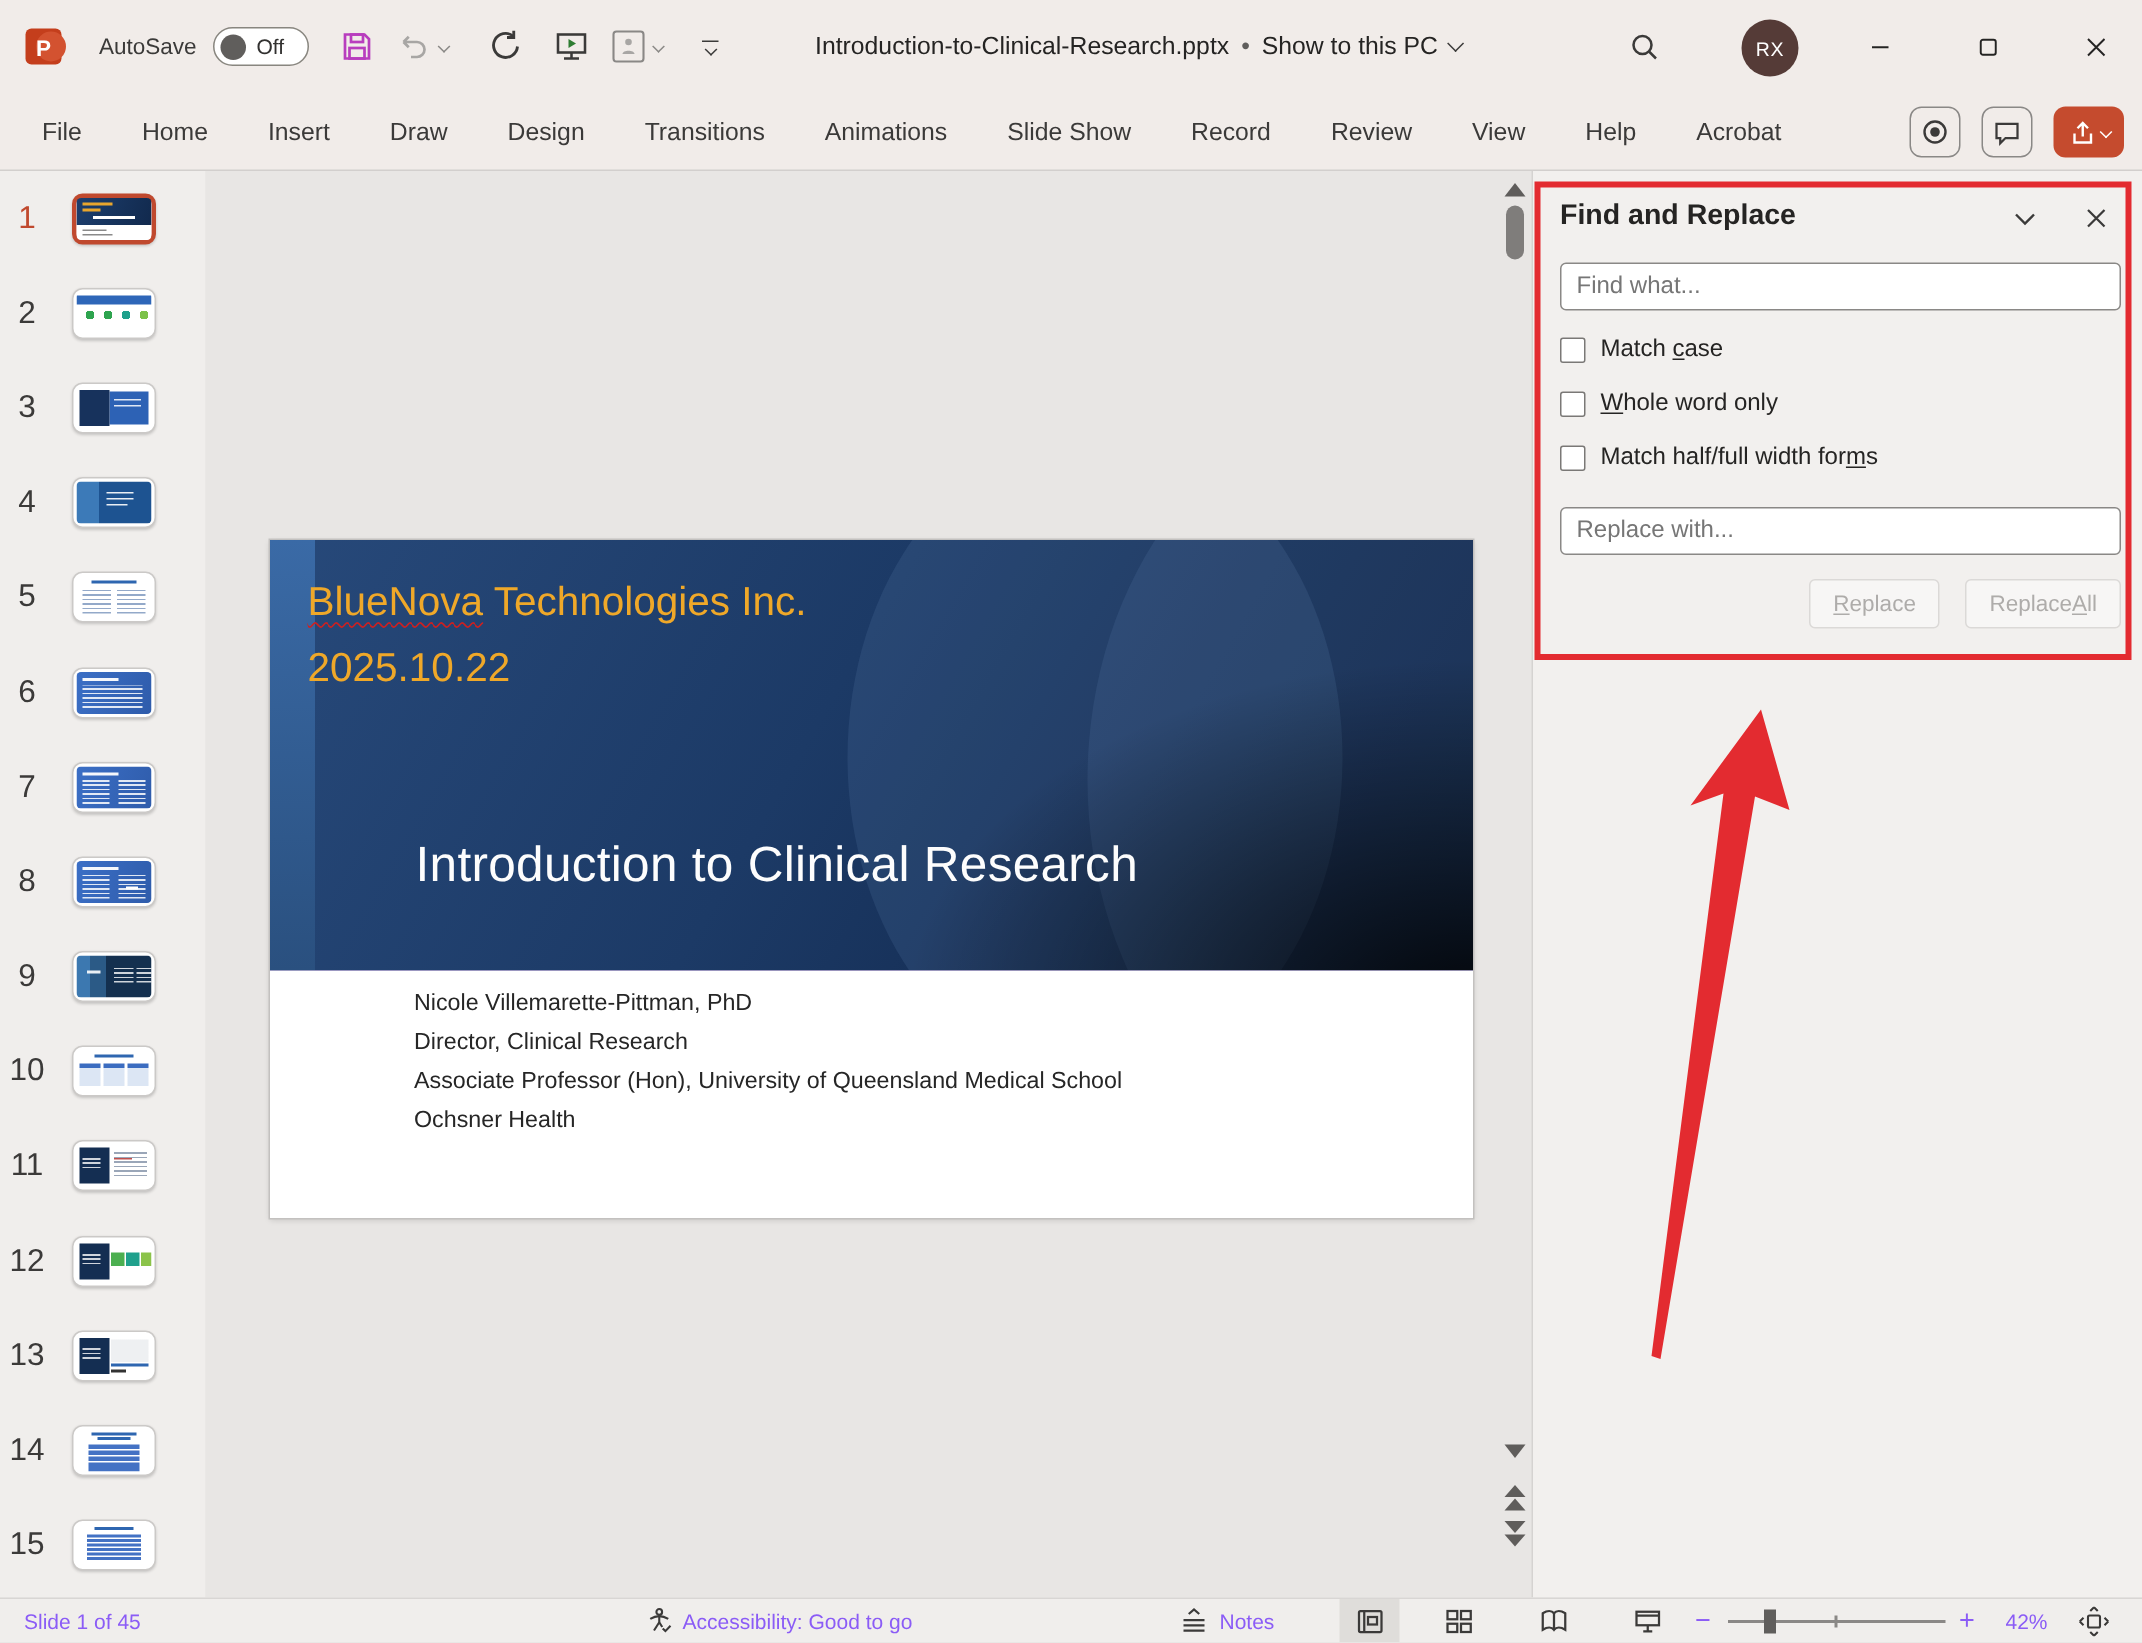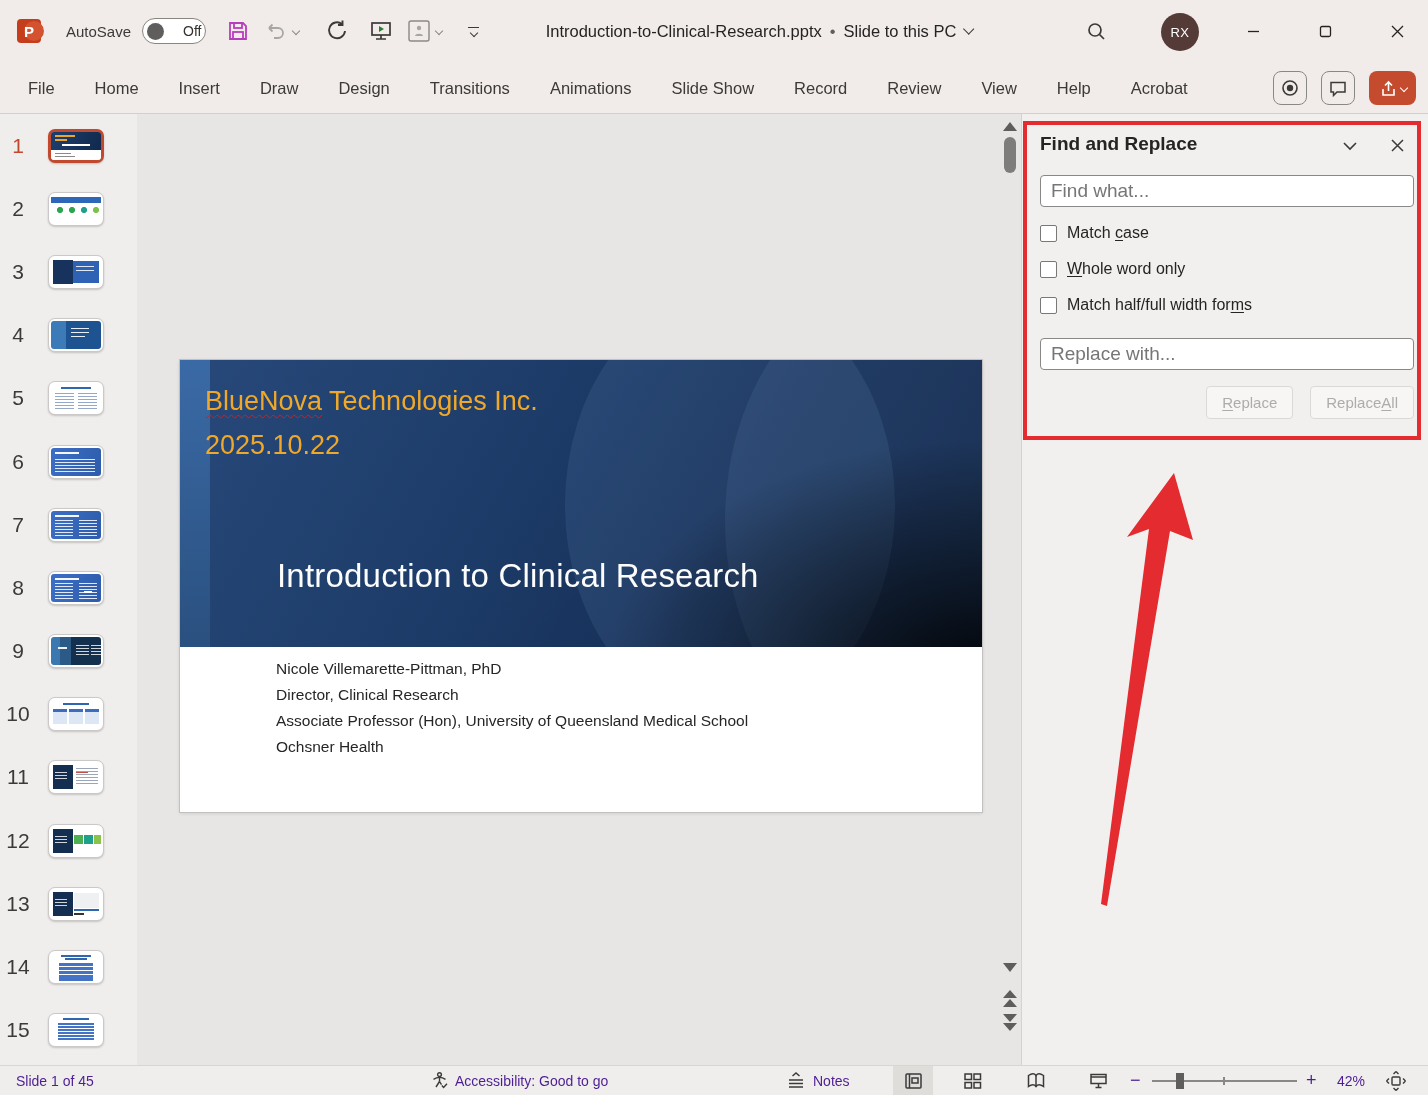--- a/index.html
+++ b/index.html
@@ -8,21 +8,21 @@
   .chev{display:inline-block;width:7px;height:7px;border-right:1.7px solid currentColor;border-bottom:1.7px solid currentColor;transform:rotate(45deg);}
   .chev.sm{width:5px;height:5px;border-width:1.4px;}
 
   
   .titlebar{position:absolute;left:0;top:0;width:1428px;height:62px;background:#f1ece9;}
   .tb-item{position:absolute;top:0;height:62px;display:flex;align-items:center;color:#3b3a39;}
   .applogo{left:16px;}
   .autosave-label{left:66px;font-size:15px;}
   .autosave-toggle{left:142px;top:18px;height:26px;width:64px;background:#fff;border:1px solid #88867f;border-radius:14px;display:flex;align-items:center;box-sizing:border-box;}
   .autosave-knob{width:17px;height:17px;border-radius:50%;background:#605e5c;margin-left:4px;}
-  .autosave-state{font-size:14px;color:#323130;margin-left:19px;}
+  .autosave-state{font-size:14px;color:#323130;margin-left:7px;}
   .qat{top:0;height:62px;display:flex;align-items:center;position:absolute;}
   .doc-title{position:absolute;left:50%;top:0;height:62px;transform:translateX(-50%);margin-left:45px;display:flex;align-items:center;gap:8px;font-size:16.5px;color:#252423;white-space:nowrap;}
   .win-btn{position:absolute;top:0;width:46px;height:62px;display:flex;align-items:center;justify-content:center;}
   .avatar{position:absolute;left:1161px;top:13px;width:38px;height:38px;border-radius:50%;background:#553b37;color:#fff;font-size:13px;display:flex;align-items:center;justify-content:center;letter-spacing:.5px;}
 
   
   .ribbon{position:absolute;left:0;top:62px;width:1428px;height:52px;background:#f1ece9;border-bottom:1px solid #d2cfcd;box-sizing:border-box;}
   .ribbon-tabs{position:absolute;left:8px;top:0;height:52px;display:flex;align-items:center;}
   .tab{padding:0 20px;font-size:16.5px;color:#3b3a39;cursor:default;}
   .ribbon-right{position:absolute;right:12px;top:9px;display:flex;gap:14px;align-items:center;}
@@ -71,31 +71,31 @@
   .squiggle{text-decoration-line:underline;text-decoration-style:wavy;text-decoration-color:#cf1f1f;text-decoration-thickness:1px;text-underline-offset:4px;}
   .slide-date{position:absolute;left:25px;top:70px;font-size:27px;color:#efa829;}
   .slide-title{position:absolute;left:97px;top:197px;font-size:33px;font-weight:300;color:#fdfdfd;letter-spacing:.2px;}
   .slide-white{position:relative;width:100%;height:165px;background:#fff;}
   .authors{position:absolute;left:96px;top:9px;font-size:15.5px;line-height:26px;color:#262626;}
 
   
   .panel{position:absolute;left:1022px;top:114px;width:406px;height:951px;background:#f2f0ee;}
   .panel-title{position:absolute;left:18px;top:19px;font-size:19px;font-weight:bold;color:#252423;}
   .panel-icon{position:absolute;top:24px;color:#3b3a39;}
-  .fr-input{position:absolute;left:18px;width:374px;height:32px;border:1px solid #8a8886;border-radius:4px;box-sizing:border-box;padding:0 10px;font-size:19px;font-family:"Liberation Sans",sans-serif;background:#fff;color:#252423;outline:none;}
+  .fr-input{position:absolute;left:18px;width:374px;height:32px;border:1px solid #8a8886;border-radius:4px;box-sizing:border-box;padding:0 10px;font-size:16px;font-family:"Liberation Sans",sans-serif;background:#fff;color:#252423;outline:none;}
   .fr-input::placeholder{color:#767676;}
   .cb-row{position:absolute;left:18px;display:flex;align-items:center;gap:10px;}
   .cb-box{width:17px;height:17px;border:1.6px solid #7a7876;border-radius:2px;background:#fff;box-sizing:border-box;}
   .cb-label{font-size:16px;color:#252423;}
   .u{text-decoration:underline;text-underline-offset:2px;}
   .fr-buttons{position:absolute;left:0;top:272px;width:392px;display:flex;justify-content:flex-end;gap:17px;}
   .fr-btn{height:31px;padding:0 15px;background:#f7f6f5;border:1px solid #dbd9d7;border-radius:4px;font-size:15px;color:#aeacaa;display:flex;align-items:center;}
 
   
-  .statusbar{position:absolute;left:0;top:1065px;width:1428px;height:30px;background:#f0eeec;border-top:1px solid #d8d6d4;box-sizing:border-box;font-size:14px;color:#4c1d95;}
+  .statusbar{position:absolute;left:0;top:1065px;width:1428px;height:30px;background:#f0eeec;border-top:1px solid #d8d6d4;box-sizing:border-box;font-size:14px;color:#8b5cf6;}
   .sb-item{position:absolute;top:0;height:29px;display:flex;align-items:center;gap:5px;}
   .view-btn{justify-content:center;width:40px;}
   .view-btn.active{background:#dfddda;}
   .zoom-track{position:relative;width:145px;height:2px;background:#8a8886;}
   .zoom-notch{position:absolute;left:71px;top:-3px;width:1.5px;height:8px;background:#8a8886;}
   .zoom-thumb{position:absolute;left:24px;top:-7px;width:8px;height:16px;background:#605e5c;}
 
   
   .anno-rect{position:absolute;left:1023px;top:121px;width:398px;height:319px;border:4px solid #e32b30;box-sizing:border-box;pointer-events:none;z-index:50;}
   .anno-arrow{position:absolute;left:0;top:0;width:1428px;height:1095px;pointer-events:none;z-index:49;}
@@ -152,21 +152,21 @@
         </svg>
       <span class="chev sm" style="color:#8a8886;margin-left:4px;"></span>
     </div>
     <div class="qat" style="left:468px;flex-direction:column;justify-content:center;">
       <div style="width:11px;border-top:1.7px solid #3b3a39;margin-bottom:2px;"></div>
       <span class="chev sm" style="color:#3b3a39;"></span>
     </div>
     <div class="doc-title">
       <span>Introduction-to-Clinical-Research.pptx</span>
       <span style="color:#605e5c;">•</span>
-      <span>Slide to this PC</span>
+      <span>Show to this PC</span>
       <span class="chev" style="color:#3b3a39;margin-top:-4px;"></span>
     </div>
     <div class="tb-item" style="left:1086px;">
       <svg width="21" height="21" viewBox="0 0 21 21" fill="none" stroke="#3b3a39" stroke-width="1.7">
           <circle cx="9" cy="9" r="6"></circle>
           <path d="M13.5 13.5 L18 18"></path>
         </svg>
     </div>
     <div class="avatar">RX</div>
     <div class="win-btn" style="left:1230px;">

